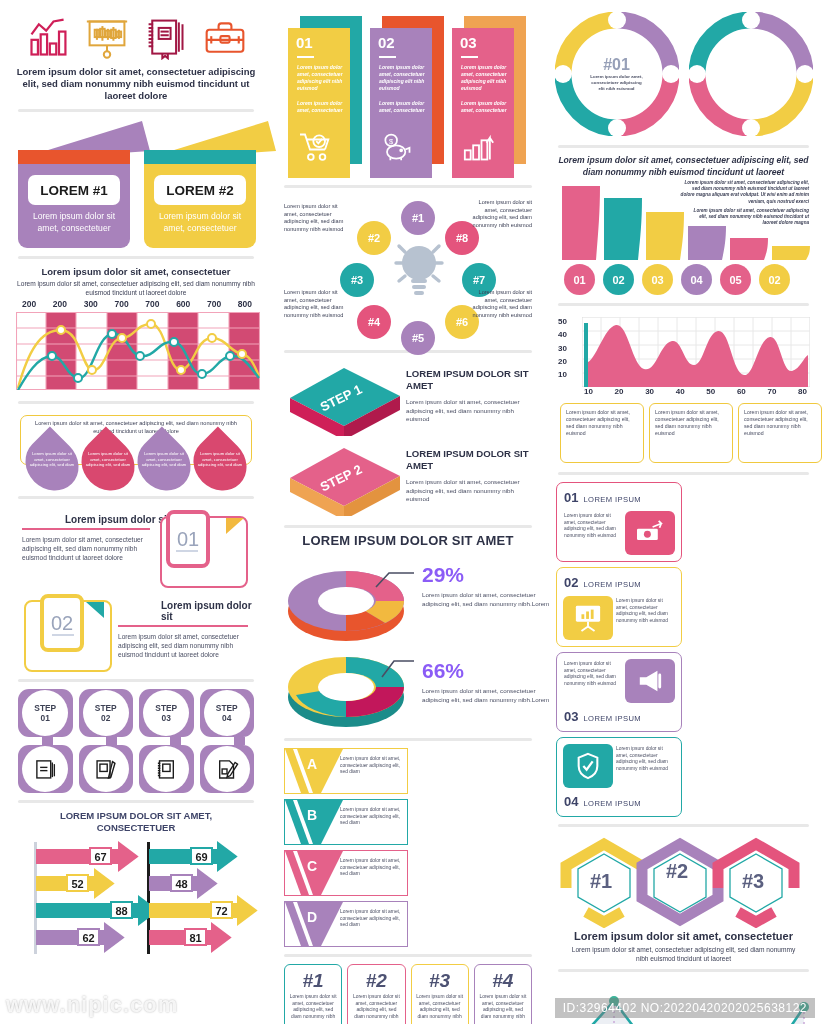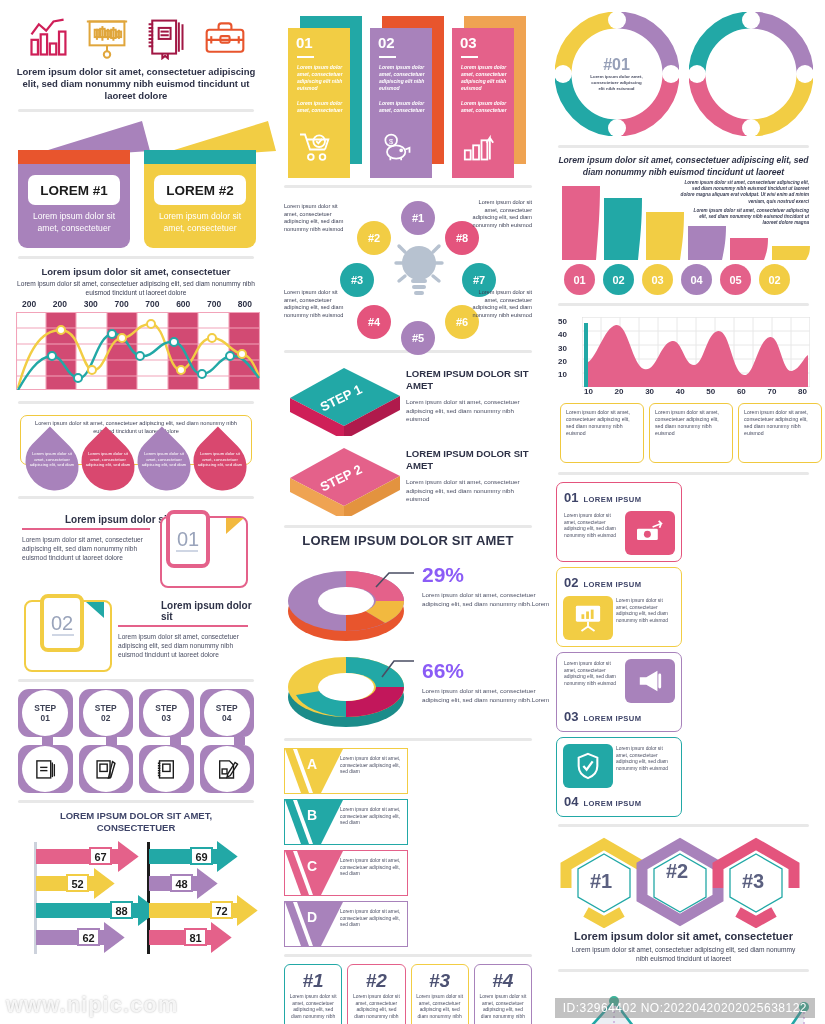--- a/index.html
+++ b/index.html
@@ -133,21 +133,21 @@
   .ax-x { position:absolute; left:28px; right:4px; top:74px; display:flex; justify-content:space-between; }
   .ax-x span { font-size:8px; font-weight:bold; color:#2e3247; }
   .ybox { display:flex; gap:5px; position:absolute; bottom:2px; left:4px; }
   .yb { width:84px; height:60px; border:1.4px solid #f0c93f; border-radius:6px; padding:5px 5px; font-size:5.2px; line-height:7px; color:#4a4e63;}
 
   
   .feat { display:flex; flex-wrap:wrap; gap:5px; margin:3px 2px; }
   .fcard { width:126px; height:80px; border:1.4px solid #ccc; border-radius:7px; background:#fff; position:relative; overflow:hidden; }
   .fcard .fhead { position:absolute; left:7px; display:flex; align-items:baseline; gap:5px; }
   .fcard .fnum { font-weight:bold; font-size:13px; color:#3e4468; }
-  .fcard .flab { font-weight:bold; font-size:7.6px; color:#3e4468; letter-spacing:.4px; }
+  .fcard .flab { font-weight:normal; font-size:7.6px; color:#3e4468; letter-spacing:.4px; }
   .fcard .fp { position:absolute; width:58px; font-size:4.9px; line-height:6.6px; color:#4a4e63; }
   .fcard .fic { position:absolute; width:50px; height:44px; border-radius:6px; display:flex; align-items:center; justify-content:center; }
 
   
   .hexsec { position:relative; height:128px; margin:0 2px; }
   .hexnum { position:absolute; font-weight:bold; font-size:20px; color:#5b6080; }
 
   
   .linesec { position:relative; height:148px; margin:0 2px; }
 

